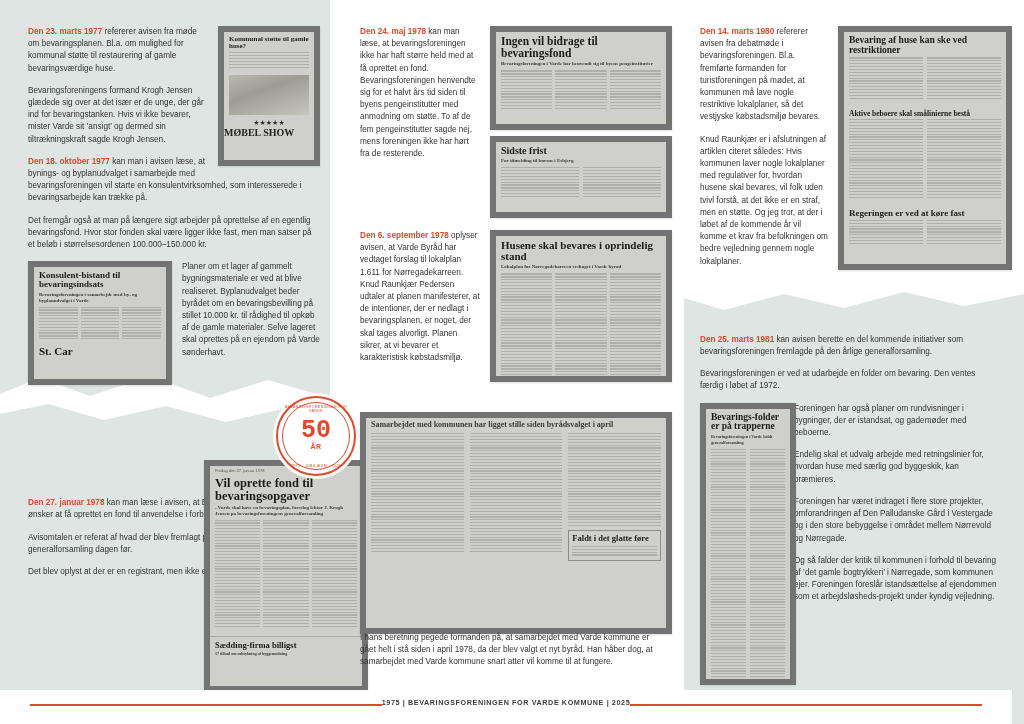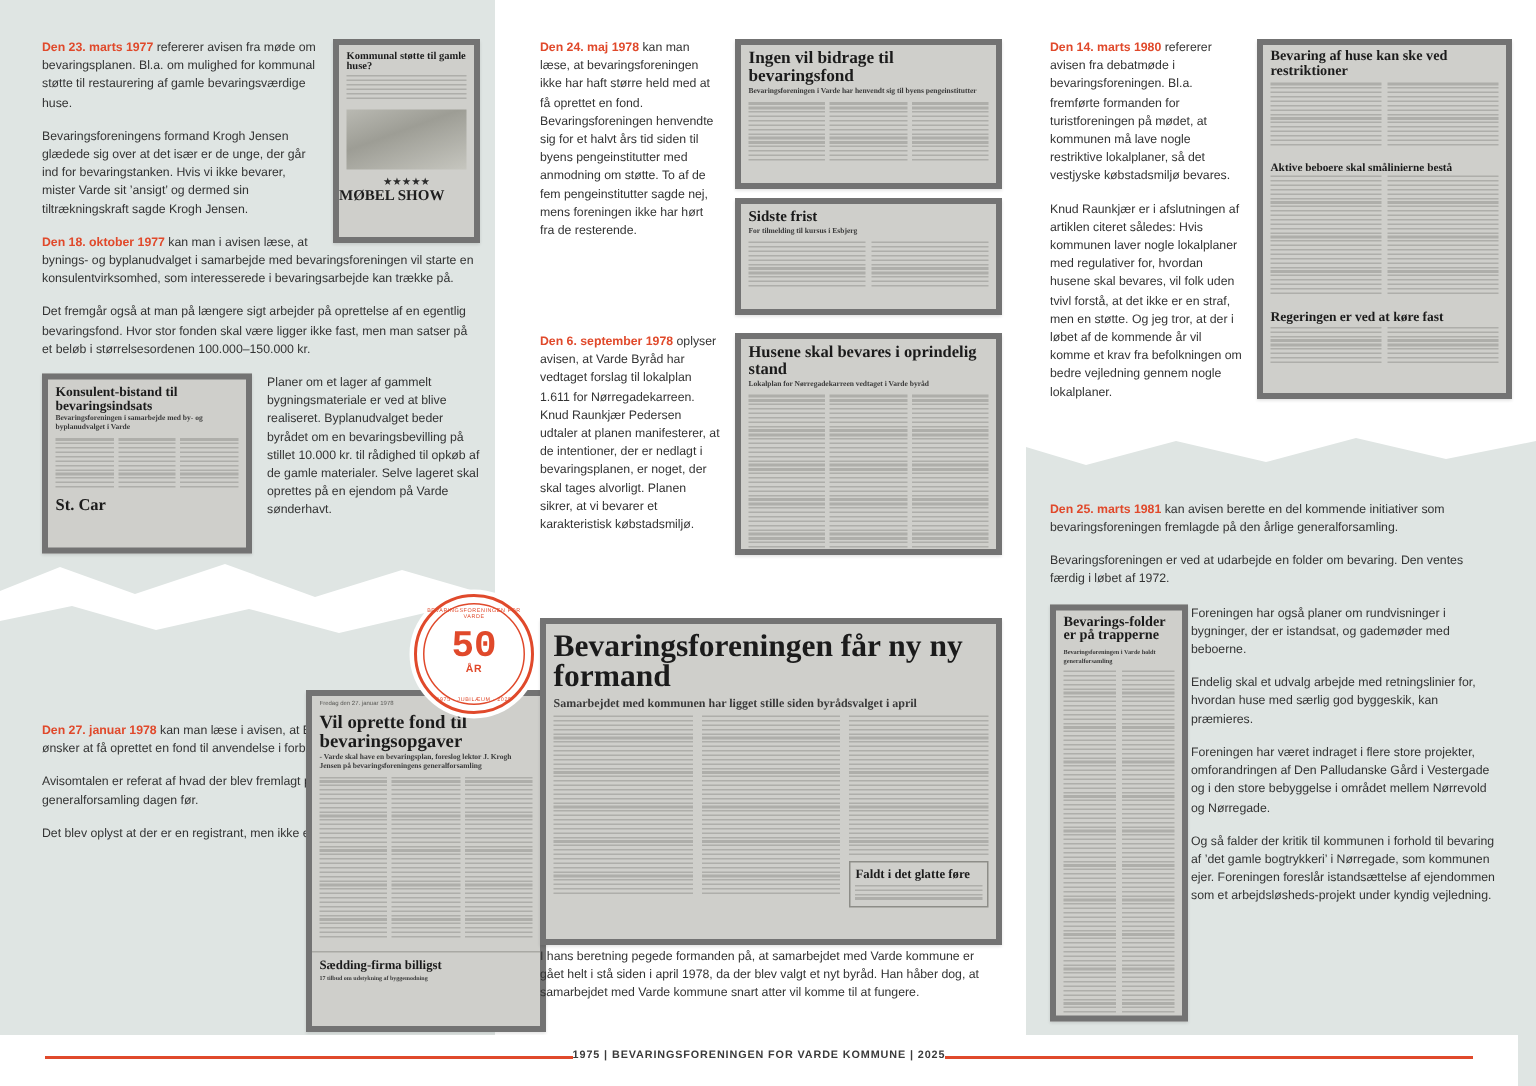--- a/index.html
+++ b/index.html
@@ -44,21 +44,21 @@
     font-size:8.2px;line-height:12.2px;
     color:#333;margin:0 0 10px 0;
     text-align:left;
   }
   .date{color:#e0492b;font-weight:bold;}
 
   
   .clip{
     position:relative;overflow:hidden;
     background:#cfcfcb;
-    border:4px solid #737373;
+    border:6px solid #737373;
     box-shadow:0 1px 2px rgba(0,0,0,.12);
   }
   .clip .hd{
     font-family:"Liberation Serif", serif;
     font-weight:bold;color:#1b1b1b;
     padding:4px 5px 2px 5px;
     line-height:1.02;
   }
   .clip .sub{
     font-family:"Liberation Serif", serif;
@@ -571,21 +571,20 @@
         </div>
       </div>
     </div>
 
     <div style="margin-top:48px;">
       <p class="para"><span class="date">Den 31. januar 1979</span><span> refererer avisen fra bevaringsforeningens generalforsamling. Bevaringsforeningens formand Krogh-Jensen trak sig helt ud af bestyrelsen.</span></p>
     </div>
   </div>
 
   <div class="clip" style="position:absolute;left:360px;top:412px;width:300px;height:210px;">
-    <div class="hd" style="font-size:21px;line-height:20px;">Bevaringsforeningen får ny ny formand</div>
     <div class="sub" style="font-size:8px;line-height:10px;padding-top:2px;">Samarbejdet med kommunen har ligget stille siden byrådsvalget i april</div>
     <div class="cols3 tiny" style="gap:6px;">
       <div>
           <i></i>
           <i></i>
           <i></i>
           <i></i>
           <i></i>
           <i></i>
           <i></i>

